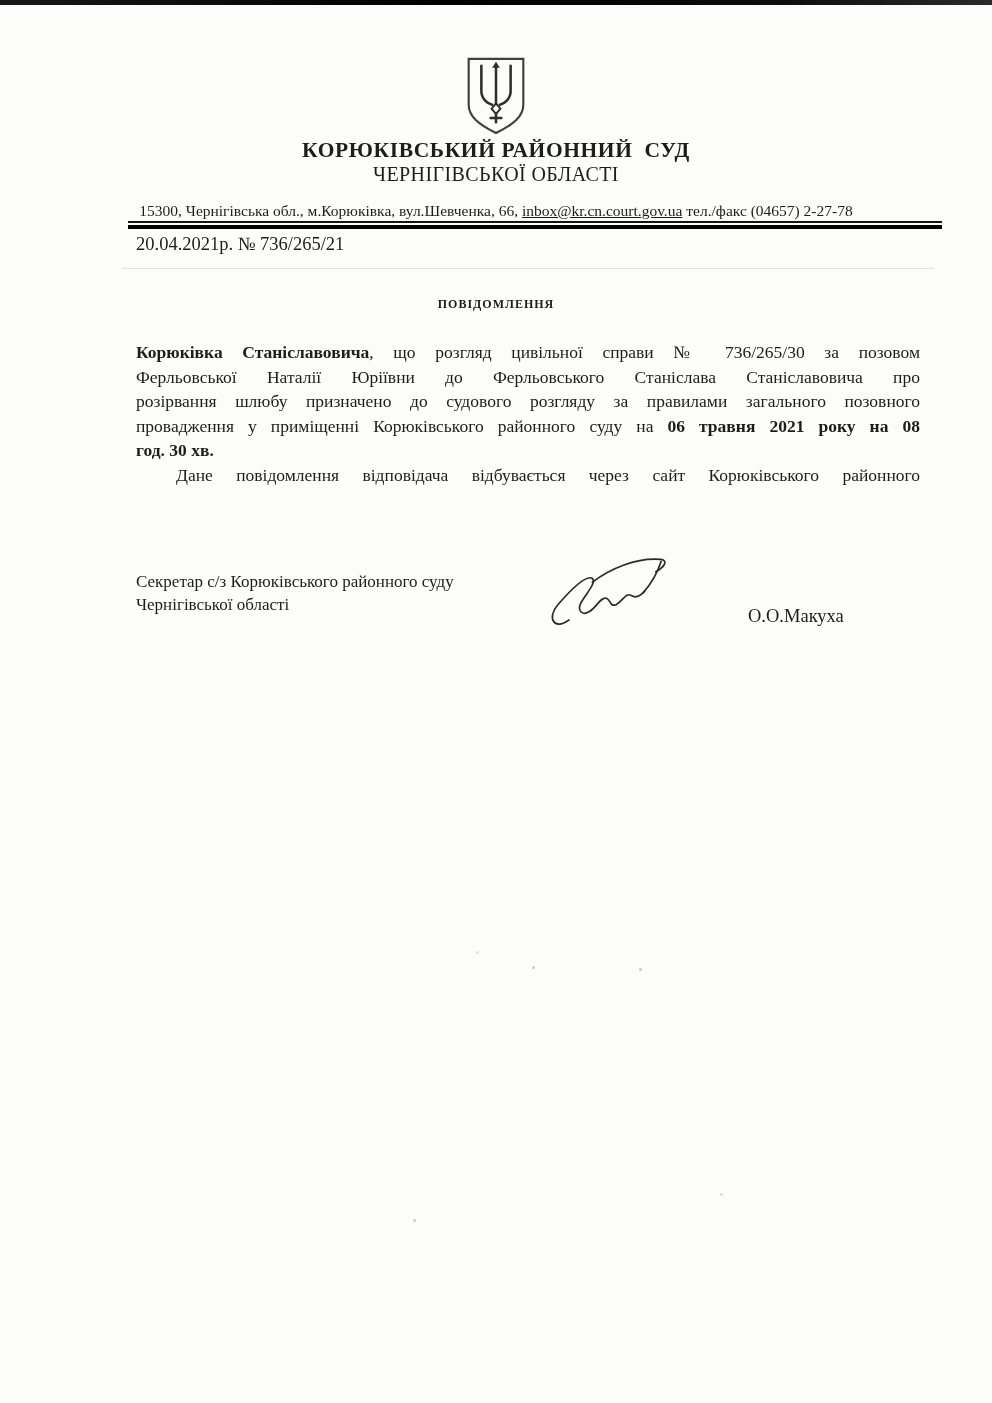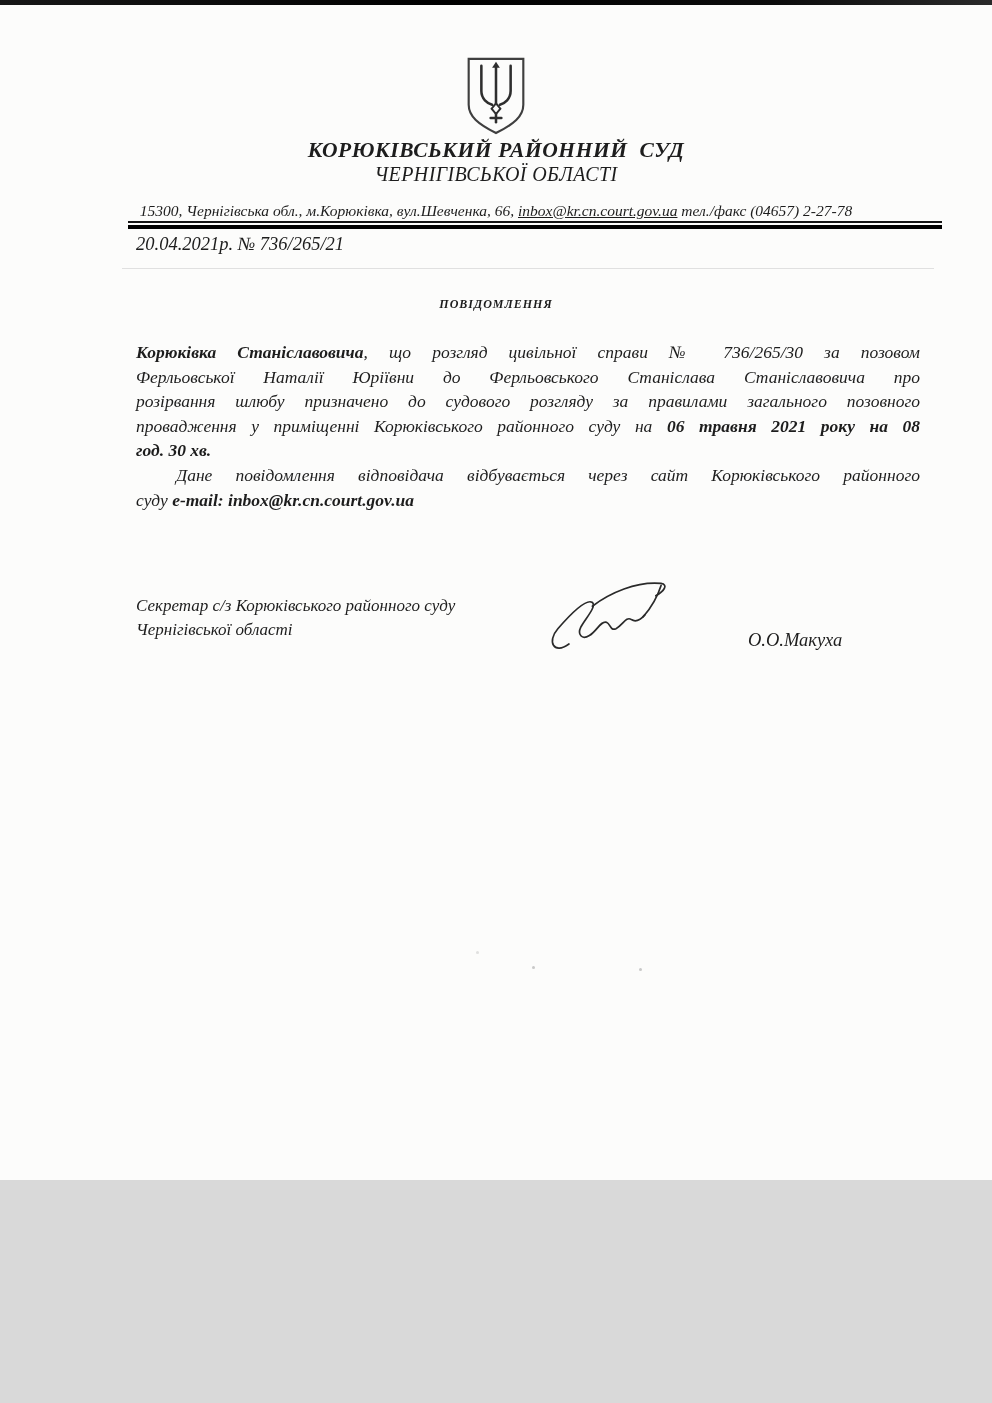--- a/index.html
+++ b/index.html
@@ -1,26 +1,25 @@
 <!DOCTYPE html>
 <html lang="uk"><head>
 <meta charset="utf-8">
 <title>Scanned court notice</title>
 <style>
   html, body { margin: 0; padding: 0; background: #d9d9d9; }
   .page {
     position: relative;
     width: 992px;
-    height: 1180px;
+    height: 1403px;
     margin: 0 auto;
     background: #fcfcfb;
     overflow: hidden;
     font-family: "Liberation Serif", serif;
     color: #1d1d1d;
-    font-style: italic;
   }
   .scan-top {
     position: absolute; top: 0; left: 0; right: 0; height: 5px;
     background: linear-gradient(to right, #171717 0%, #000 45%, #0c0c0c 78%, #2a2a2a 100%);
   }
   .emblem { display: block; margin: 56px auto 2px auto; width: 68px; height: 80px; }
   .court-name {
     text-align: center; font-weight: bold; font-size: 21.5px; line-height: 25px;
     letter-spacing: 0.6px; white-space: pre-wrap;
   }
@@ -87,21 +86,20 @@
   <div class="body-block">
     <div>
       <div class="jline"><b>Корюківка Станіславовича</b><span>, що розгляд цивільної справи № 736/265/30 за позовом</span></div>
       <div class="jline">Ферльовської Наталії Юріївни до Ферльовського Станіслава Станіславовича про</div>
       <div class="jline">розірвання шлюбу призначено до  судового розгляду за правилами загального позовного</div>
       <div class="jline"><span>провадження у приміщенні Корюківського районного суду на</span> <b>06 травня 2021 року на 08</b></div>
       <div class="lline"><b>год. 30 хв.</b></div>
     </div>
     <div>
       <div class="jline indent">Дане повідомлення відповідача відбувається через сайт Корюківського районного</div>
-      <div class="lline"><span>суду</span> <b>e-mail: inbox@kr.cn.court.gov.ua</b></div>
     </div>
   </div>
 
   <div class="sig-block">
     <div class="sig-role">
       <div>Секретар с/з Корюківського районного суду</div>
       <div>Чернігівської області</div>
     </div>
     <svg class="sig-scrawl" width="150" height="85" viewBox="0 0 150 80" aria-hidden="true">
       <g fill="none" stroke="#2a2a2a" stroke-width="1.7" stroke-linecap="round" transform="rotate(-4 75 40)">

